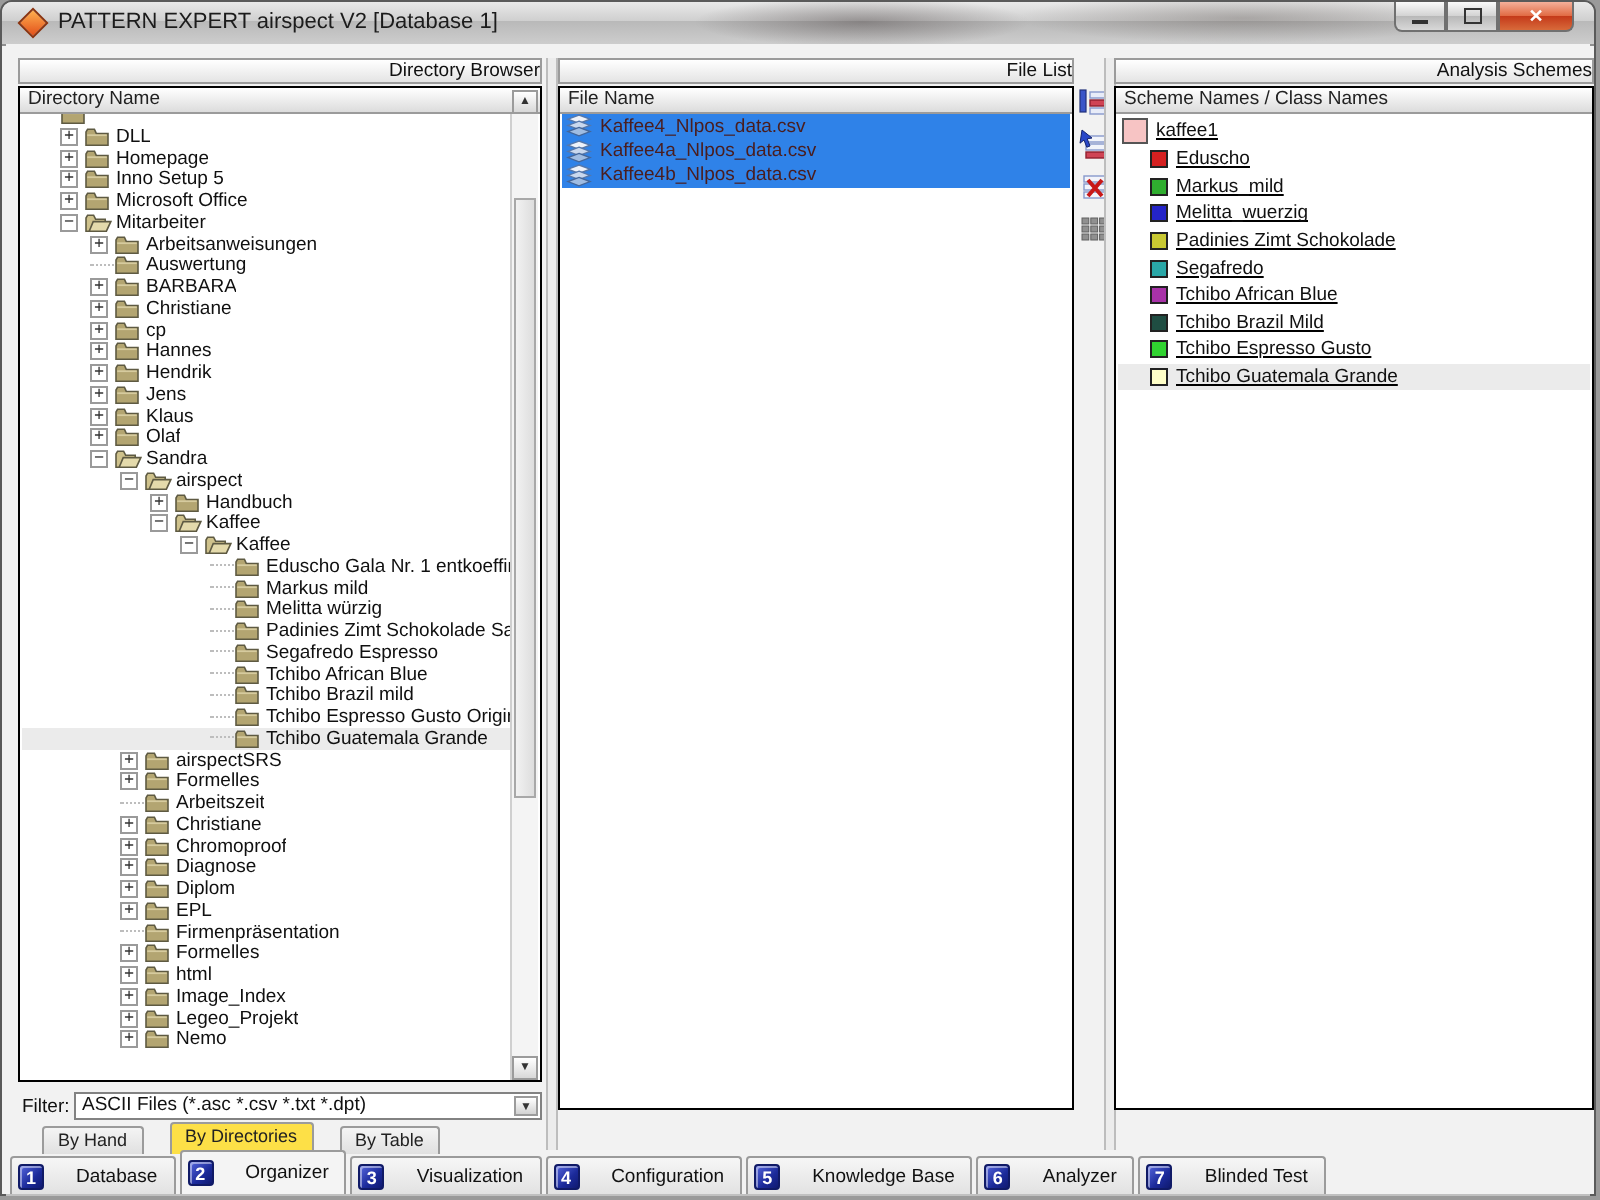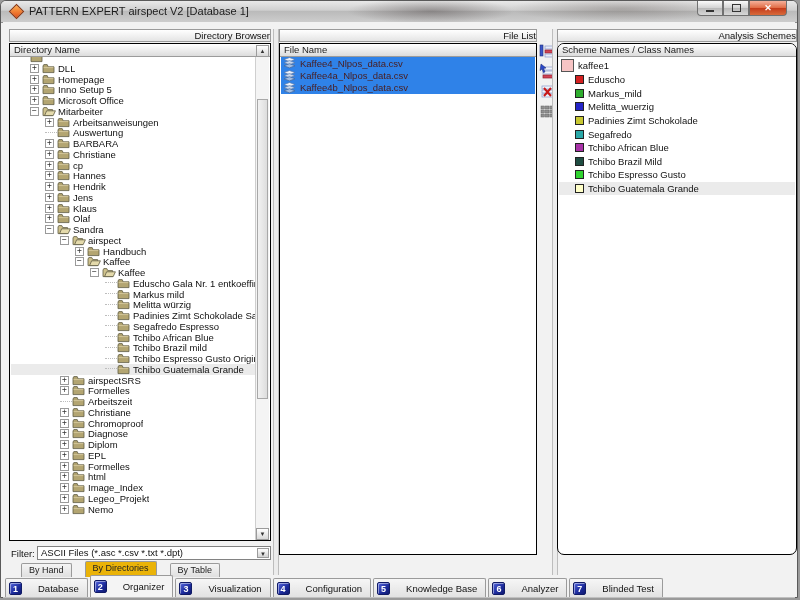--- a/index.html
+++ b/index.html
@@ -60,37 +60,37 @@
   
   #filter-row{position:absolute;left:0;top:517px;width:262px;height:14px;font-size:9.5px;color:#111;}
   #filter-label{position:absolute;left:2px;top:2px;}
   #filter-combo{position:absolute;left:28px;top:0;right:0;height:14px;background:#fff;
     border:1px solid #828282;box-sizing:border-box;font-size:9.5px;line-height:12px;padding-left:3px;white-space:nowrap;overflow:hidden;}
   #filter-drop{position:absolute;right:1px;top:1px;width:12px;height:10px;background:linear-gradient(#fff,#d2d2d2);
     border:1px solid #9b9b9b;font-size:6px;line-height:10px;text-align:center;color:#333;box-sizing:border-box;}
   #subtabs{position:absolute;left:0;top:533px;height:15px;display:flex;align-items:flex-end;}
   .stab{height:13px;border:1px solid #9b9b9b;border-bottom:none;background:linear-gradient(#f4f4f4,#e0e0e0);
     font-size:9px;line-height:12px;padding:0 7px;margin-right:1px;color:#222;border-radius:2px 2px 0 0;margin-left:12px;}
-  .stab.active{height:15px;background:#eab308;position:relative;z-index:2;}
+  .stab.active{height:15px;background:#fde047;position:relative;z-index:2;}
   
   .splitter{position:absolute;top:7px;width:4px;height:546px;border-left:1px solid #bdbdbd;border-right:1px solid #bdbdbd;background:#ececec;}
   
   #file-panel{position:absolute;left:276px;top:7px;width:258px;height:548px;}
   #file-box{left:0;top:14px;width:258px;height:512px;}
   #file-rows{position:absolute;left:1px;top:13px;right:1px;bottom:0;}
   .frow{display:flex;align-items:center;height:12.4px;font-size:9.5px;padding-left:2px;color:#222;}
   .frow.sel{background:#2f82e8;color:#4a1d1d;}
   .fileicon{flex:0 0 14px;height:12px;margin-right:3px;}
   
   #toolcol{position:absolute;left:536px;top:21px;width:16px;}
   .toolbtn{width:16px;height:16px;margin-bottom:4px;background:transparent;border:none;padding:0;}
   
   #scheme-panel{position:absolute;left:554px;top:7px;width:240px;height:548px;}
-  #scheme-box{left:0;top:14px;width:240px;height:512px;border-radius:7px;}
-  #scheme-rows{position:absolute;left:1px;top:13px;right:1px;bottom:0;}
+  #scheme-box{left:0;top:14px;width:240px;height:512px;}
+  #scheme-rows{position:absolute;left:1px;top:13px;right:1px;bottom:0;text-decoration:underline;}
   .srow{display:flex;align-items:center;font-size:9.5px;color:#111;white-space:nowrap;}
   .srow.scheme{height:16px;padding-left:2px;}
   .srow.cls{height:13.6px;padding-left:16px;}
   .srow.hl{background:#ebebeb;}
   .scheme-sq{flex:0 0 13px;width:13px;height:13px;border:1px solid #555;box-sizing:border-box;margin-right:4px;}
   .class-sq{flex:0 0 9px;width:9px;height:9px;border:1px solid #222;box-sizing:border-box;margin-right:4px;}
   
   #maintabs{position:absolute;left:0px;top:553px;right:0;height:22px;display:flex;align-items:flex-end;padding-left:2px;
     border-bottom:1px solid #c0c0c0;}
   .mtab{height:18px;border:1px solid #9b9b9b;border-bottom:none;border-radius:2px 2px 0 0;
@@ -422,20 +422,28 @@
                 </svg></span>
               <span class="tlabel">Diplom</span>
             </div>
             <div class="trow" style="padding-left: 49px;">
               <span class="expbox">+</span>
               <span class="ficon"><svg width="13" height="11" viewBox="0 0 13 11">
                   <path d="M1 3 L1 9.6 L12 9.6 L12 3.8 L6.2 3.8 L5.2 1.6 L1.8 1.6 Z" fill="#b3a571" stroke="#5e5a42" stroke-width="0.8"></path>
                   <path d="M1.6 4.6 L11.4 4.6" stroke="#d6cb9e" stroke-width="0.9"></path>
                 </svg></span>
               <span class="tlabel">EPL</span>
+            </div>
+            <div class="trow" style="padding-left: 49px;">
+              <span class="expspace"></span>
+              <span class="ficon"><svg width="13" height="11" viewBox="0 0 13 11">
+                  <path d="M1 3 L1 9.6 L12 9.6 L12 3.8 L6.2 3.8 L5.2 1.6 L1.8 1.6 Z" fill="#b3a571" stroke="#5e5a42" stroke-width="0.8"></path>
+                  <path d="M1.6 4.6 L11.4 4.6" stroke="#d6cb9e" stroke-width="0.9"></path>
+                </svg></span>
+              <span class="tlabel">Firmenpräsentation</span>
             </div>
             <div class="trow" style="padding-left: 49px;">
               <span class="expbox">+</span>
               <span class="ficon"><svg width="13" height="11" viewBox="0 0 13 11">
                   <path d="M1 3 L1 9.6 L12 9.6 L12 3.8 L6.2 3.8 L5.2 1.6 L1.8 1.6 Z" fill="#b3a571" stroke="#5e5a42" stroke-width="0.8"></path>
                   <path d="M1.6 4.6 L11.4 4.6" stroke="#d6cb9e" stroke-width="0.9"></path>
                 </svg></span>
               <span class="tlabel">Formelles</span>
             </div>
             <div class="trow" style="padding-left: 49px;">

